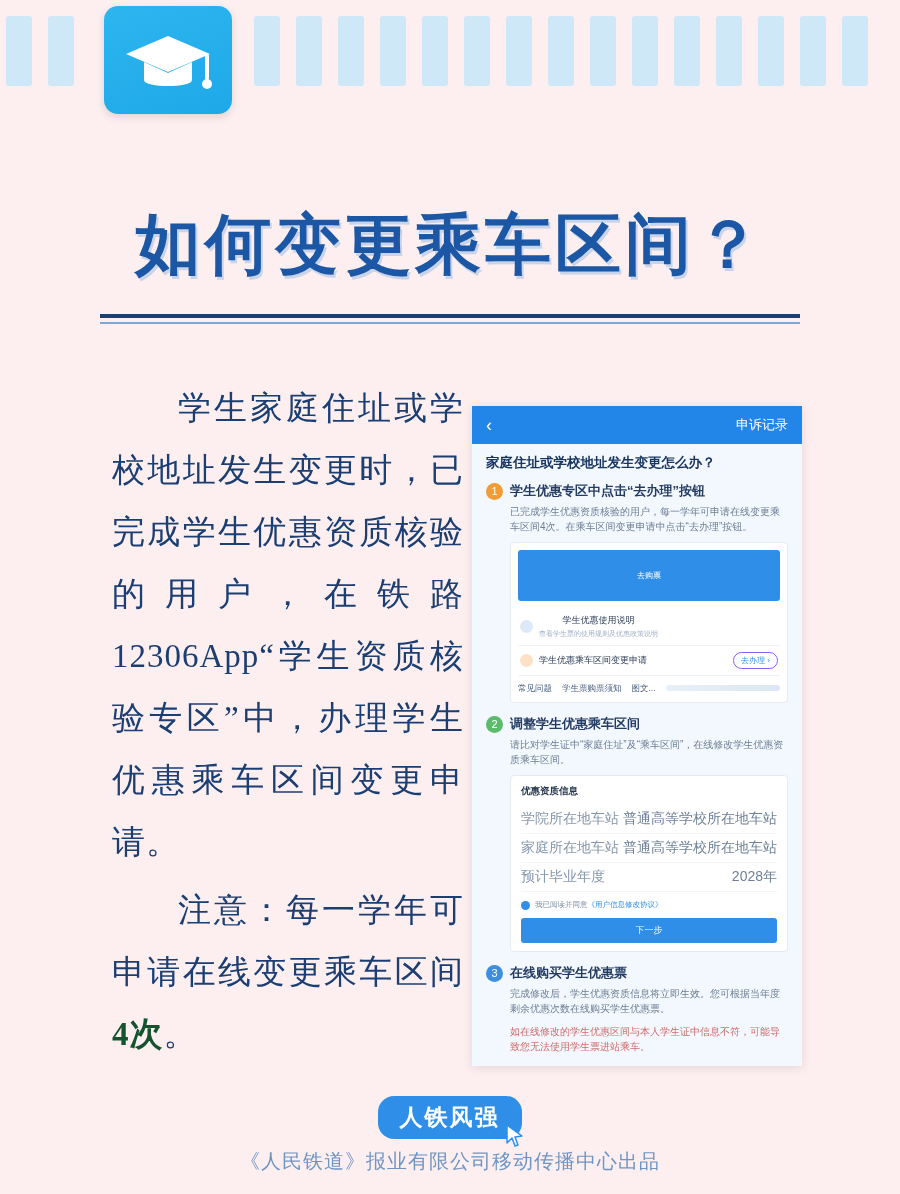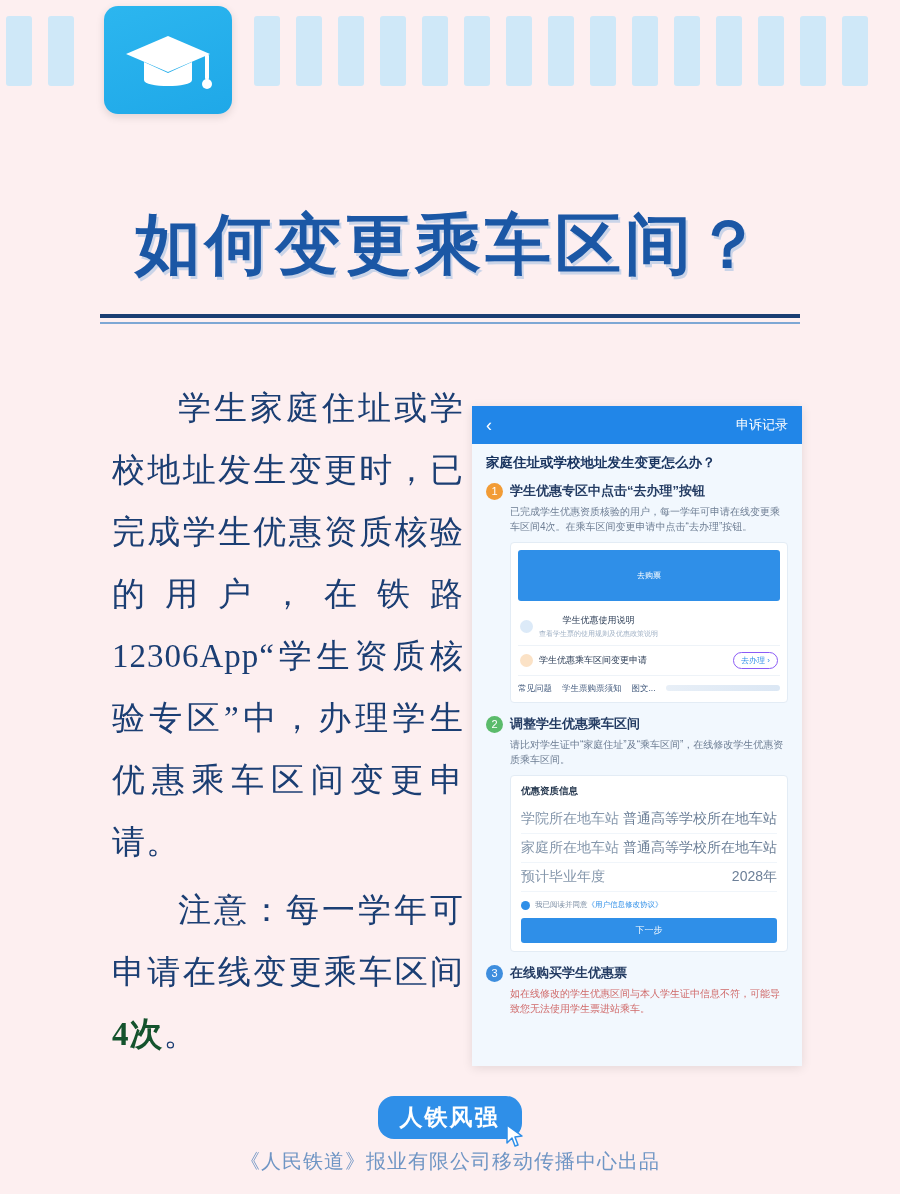--- a/index.html
+++ b/index.html
@@ -430,20 +430,21 @@
         <span>我已阅读并同意</span>
         <span class="lnk">《用户信息修改协议》</span>
       </div>
       <div class="next-btn">下一步</div>
     </div>
 
     <div class="step">
       <div class="step-num b">3</div>
       <div class="step-title">在线购买学生优惠票</div>
     </div>
+    <div class="step-desc">完成修改后，学生优惠资质信息将立即生效。您可根据当年度剩余优惠次数在线购买学生优惠票。</div>
     <div class="step-warn">如在线修改的学生优惠区间与本人学生证中信息不符，可能导致您无法使用学生票进站乘车。</div>
 
   </div>
 </div>
 
 <div class="footer-badge">
   <span class="badge-pill">
     <span>人铁风强</span>
     <svg class="cursor-ico" width="22" height="26" viewBox="0 0 22 26">
       <path d="M3 2 L3 20 L8 15 L11 23 L14 22 L11 14 L18 13 Z" fill="#ffffff" stroke="#2f8fe8" stroke-width="1.5" stroke-linejoin="round"></path>

